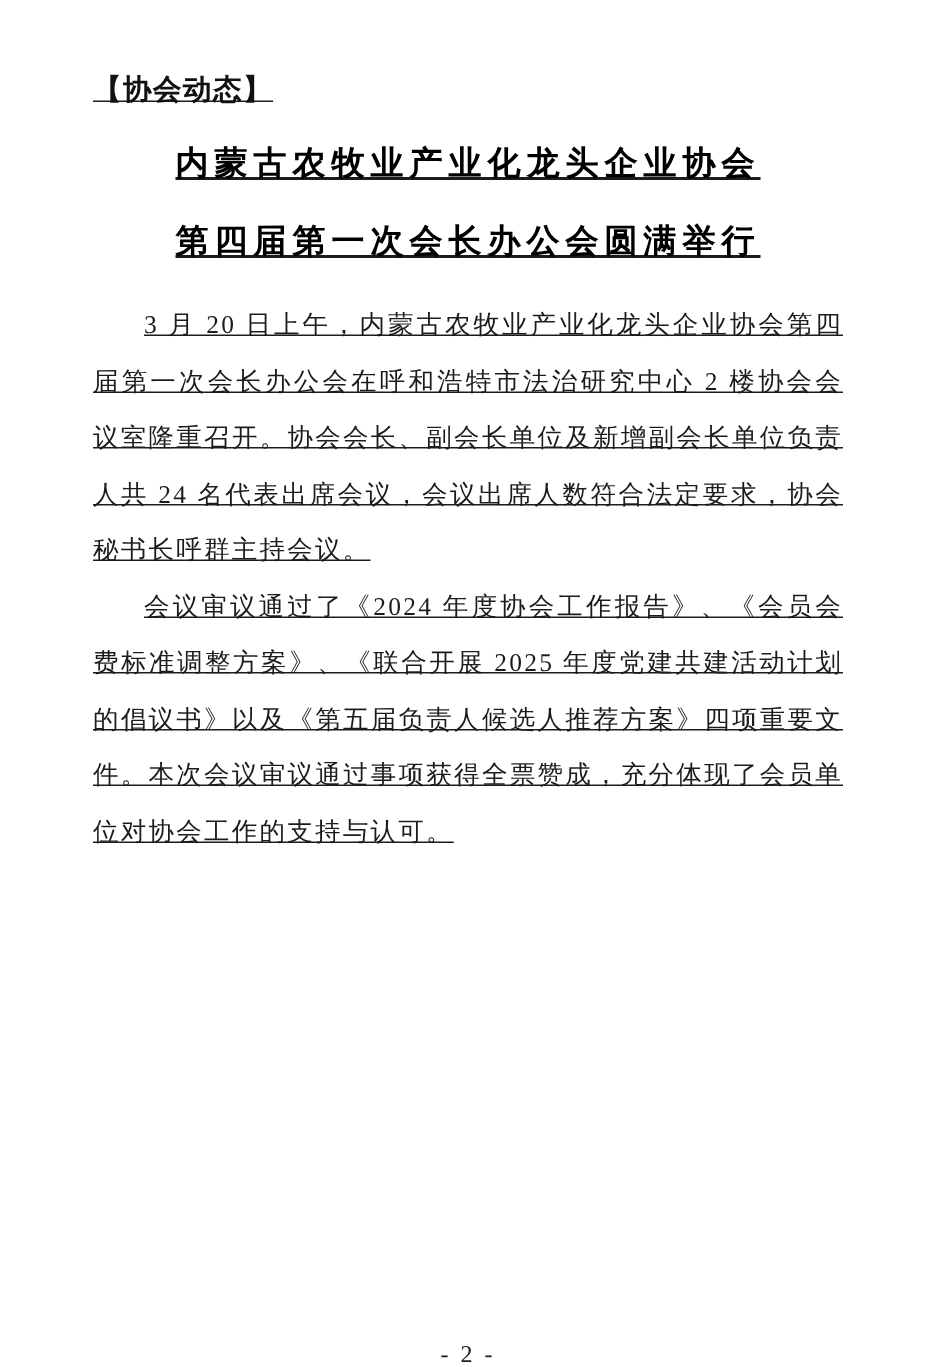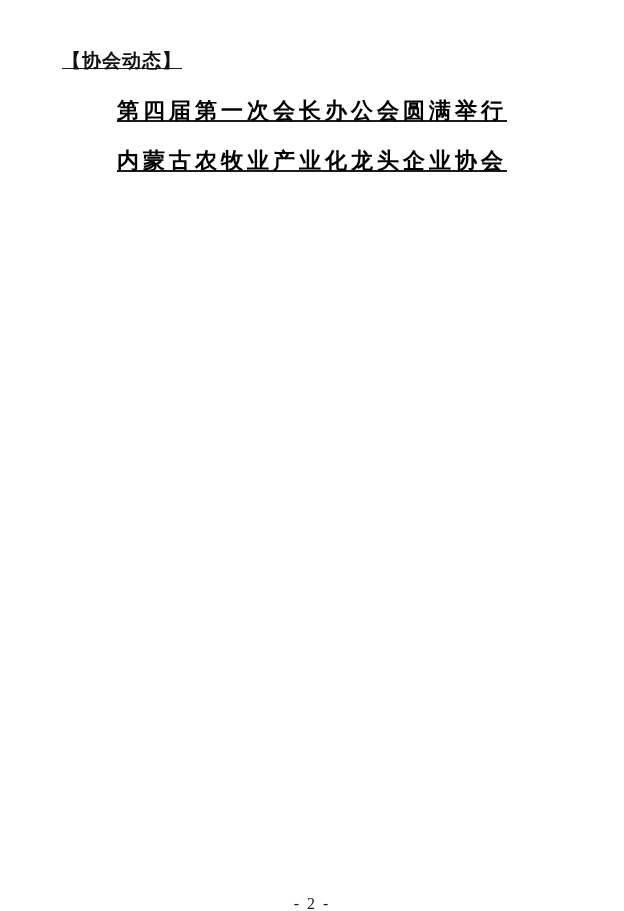--- a/index.html
+++ b/index.html
@@ -65,22 +65,24 @@
     letter-spacing: 2px;
   }
 </style>
 </head>
 <body>
 
 <div class="page">
 
   <div class="section-tag">【协会动态】</div>
 
+  <div class="doc-title first">内蒙古农牧业产业化龙头企业协会</div>
+
   <div class="doc-title second">第四届第一次会长办公会圆满举行</div>
 
-  <div class="doc-title first">内蒙古农牧业产业化龙头企业协会</div>
-
   <div class="body-text">
+    <p>3 月 20 日上午，内蒙古农牧业产业化龙头企业协会第四届第一次会长办公会在呼和浩特市法治研究中心 2 楼协会会议室隆重召开。协会会长、副会长单位及新增副会长单位负责人共 24 名代表出席会议，会议出席人数符合法定要求，协会秘书长呼群主持会议。</p>
+    <p>会议审议通过了《2024 年度协会工作报告》、《会员会费标准调整方案》、《联合开展 2025 年度党建共建活动计划的倡议书》以及《第五届负责人候选人推荐方案》四项重要文件。本次会议审议通过事项获得全票赞成，充分体现了会员单位对协会工作的支持与认可。</p>
   </div>
 
   <div class="page-footer">- 2 -</div>
 
 </div>
 
 </body></html>

